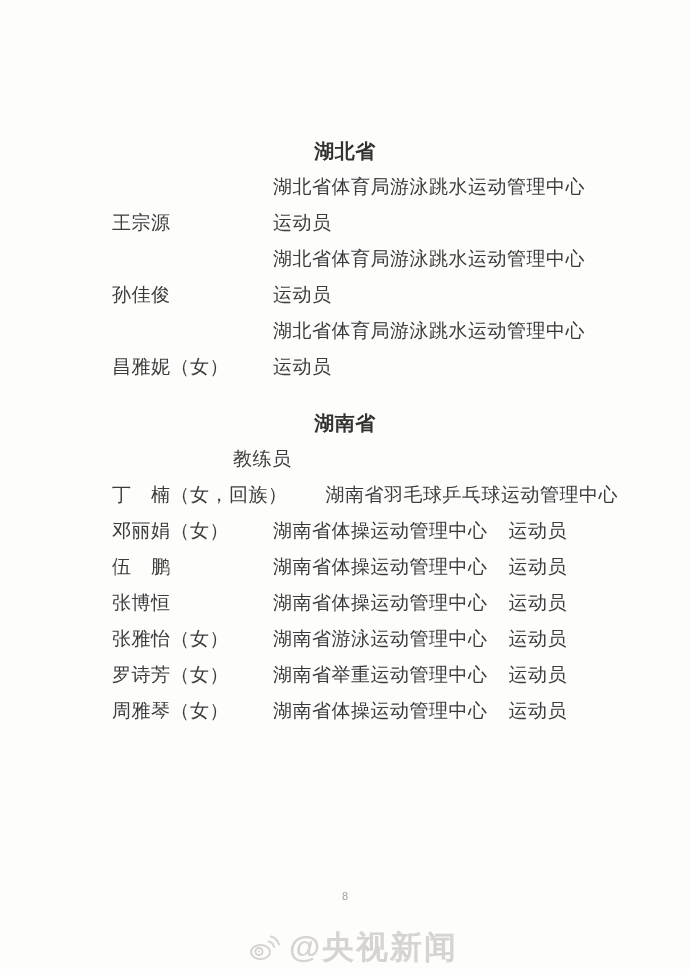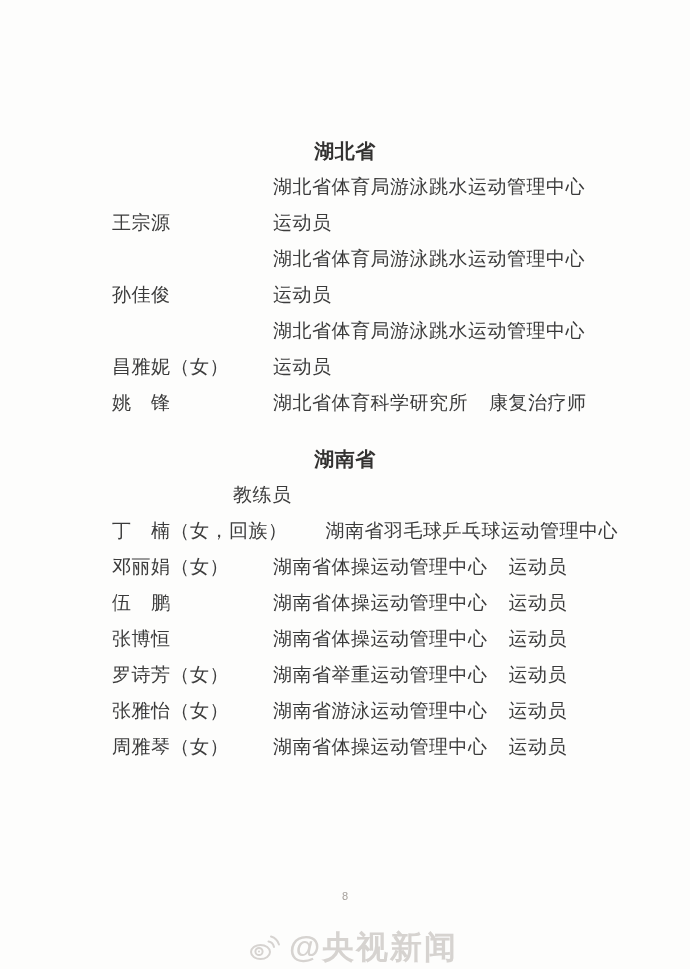--- a/index.html
+++ b/index.html
@@ -98,26 +98,20 @@
 
   <div class="entry">
     <span class="name">昌雅妮（女）</span>
     <div class="content">
       <div class="line">湖北省体育局游泳跳水运动管理中心</div>
       <div class="line">运动员</div>
     </div>
   </div>
 
 
-  <div class="entry">
-    <span class="name">姚　锋</span>
-    <div class="content">
-      <div class="line"><span>湖北省体育科学研究所</span><span class="role-inline">康复治疗师</span></div>
-    </div>
-  </div>
 
 
   <div class="section-title second">湖南省</div>
 
   <div class="entry block">
     <div class="line role-line">教练员</div>
     <div class="line first">
       <span class="name">丁　楠（女，回族）</span><span class="org-after-long-name">湖南省羽毛球乒乓球运动管理中心</span>
     </div>
   </div>
@@ -137,30 +131,30 @@
   </div>
 
   <div class="entry">
     <span class="name">张博恒</span>
     <div class="content">
       <div class="line"><span>湖南省体操运动管理中心</span><span class="role-inline">运动员</span></div>
     </div>
   </div>
 
   <div class="entry">
-    <span class="name">罗诗芳（女）</span>
+    <span class="name">张雅怡（女）</span>
     <div class="content">
-      <div class="line"><span>湖南省举重运动管理中心</span><span class="role-inline">运动员</span></div>
+      <div class="line"><span>湖南省游泳运动管理中心</span><span class="role-inline">运动员</span></div>
     </div>
   </div>
 
   <div class="entry">
-    <span class="name">张雅怡（女）</span>
+    <span class="name">罗诗芳（女）</span>
     <div class="content">
-      <div class="line"><span>湖南省游泳运动管理中心</span><span class="role-inline">运动员</span></div>
+      <div class="line"><span>湖南省举重运动管理中心</span><span class="role-inline">运动员</span></div>
     </div>
   </div>
 
   <div class="entry">
     <span class="name">周雅琴（女）</span>
     <div class="content">
       <div class="line"><span>湖南省体操运动管理中心</span><span class="role-inline">运动员</span></div>
     </div>
   </div>
 

